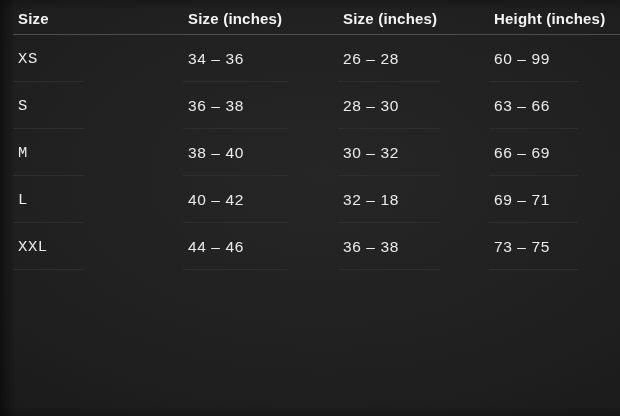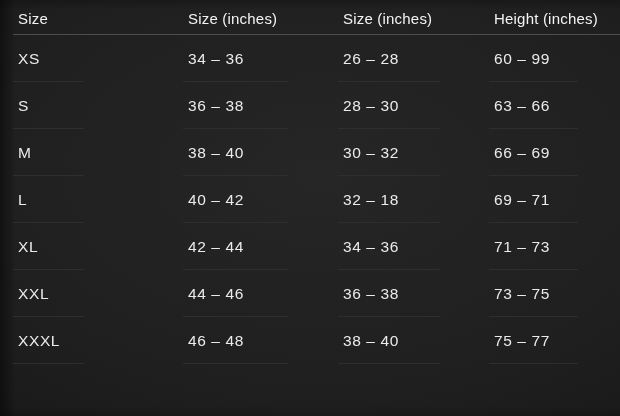--- a/index.html
+++ b/index.html
@@ -25,21 +25,21 @@
     border-collapse: separate;
     border-spacing: 0;
     table-layout: fixed;
   }
 
   th.col-header {
     height: 32px;
     text-align: left;
     vertical-align: middle;
     font-size: 15px;
-    font-weight: 400;
+    font-weight: 700;
     letter-spacing: 0.2px;
     color: var(--header-text, #f3f3f3);
     padding: 2px 0 0 5px;
     border-bottom: 1px solid var(--header-divider, #4d4d4d);
     white-space: nowrap;
   }
 
   td.cell {
     height: 47px;
     vertical-align: middle;
@@ -48,21 +48,21 @@
     letter-spacing: 0.6px;
     color: var(--cell-text, #ebebeb);
     padding: 0 0 0 5px;
     white-space: nowrap;
     
     background-image: linear-gradient(var(--row-divider, #2e2e2e), var(--row-divider, #2e2e2e));
     background-repeat: no-repeat;
     background-position: 0 bottom;
     background-size: 68% 1px;
   }
-  td.cell.col-size { background-size: 42% 1px; }
+  td.cell.col-size { background-size: 42% 1px; font-family: Liberation Mono, monospace; }
 </style>
 </head>
 <body style="--background: #1f1f1f; --header-text: #f3f3f3; --cell-text: #ebebeb; --header-divider: #4d4d4d; --row-divider: #2e2e2e;">
 
 <table class="size-chart">
   <colgroup>
     <col style="width:170px">
     <col style="width:155px">
     <col style="width:151px">
     <col style="width:131px">
@@ -94,31 +94,19 @@
       <td class="cell col-waist">30 – 32</td>
       <td class="cell col-height">66 – 69</td>
     </tr>
     <tr>
       <td class="cell col-size">L</td>
       <td class="cell col-chest">40 – 42</td>
       <td class="cell col-waist">32 – 18</td>
       <td class="cell col-height">69 – 71</td>
     </tr>
     <tr>
-      <td class="cell col-size">XL</td>
-      <td class="cell col-chest">42 – 44</td>
-      <td class="cell col-waist">34 – 36</td>
-      <td class="cell col-height">71 – 73</td>
-    </tr>
-    <tr>
       <td class="cell col-size">XXL</td>
       <td class="cell col-chest">44 – 46</td>
       <td class="cell col-waist">36 – 38</td>
       <td class="cell col-height">73 – 75</td>
     </tr>
-    <tr>
-      <td class="cell col-size">XXXL</td>
-      <td class="cell col-chest">46 – 48</td>
-      <td class="cell col-waist">38 – 40</td>
-      <td class="cell col-height">75 – 77</td>
-    </tr>
   </tbody>
 </table>
 
 </body></html>

